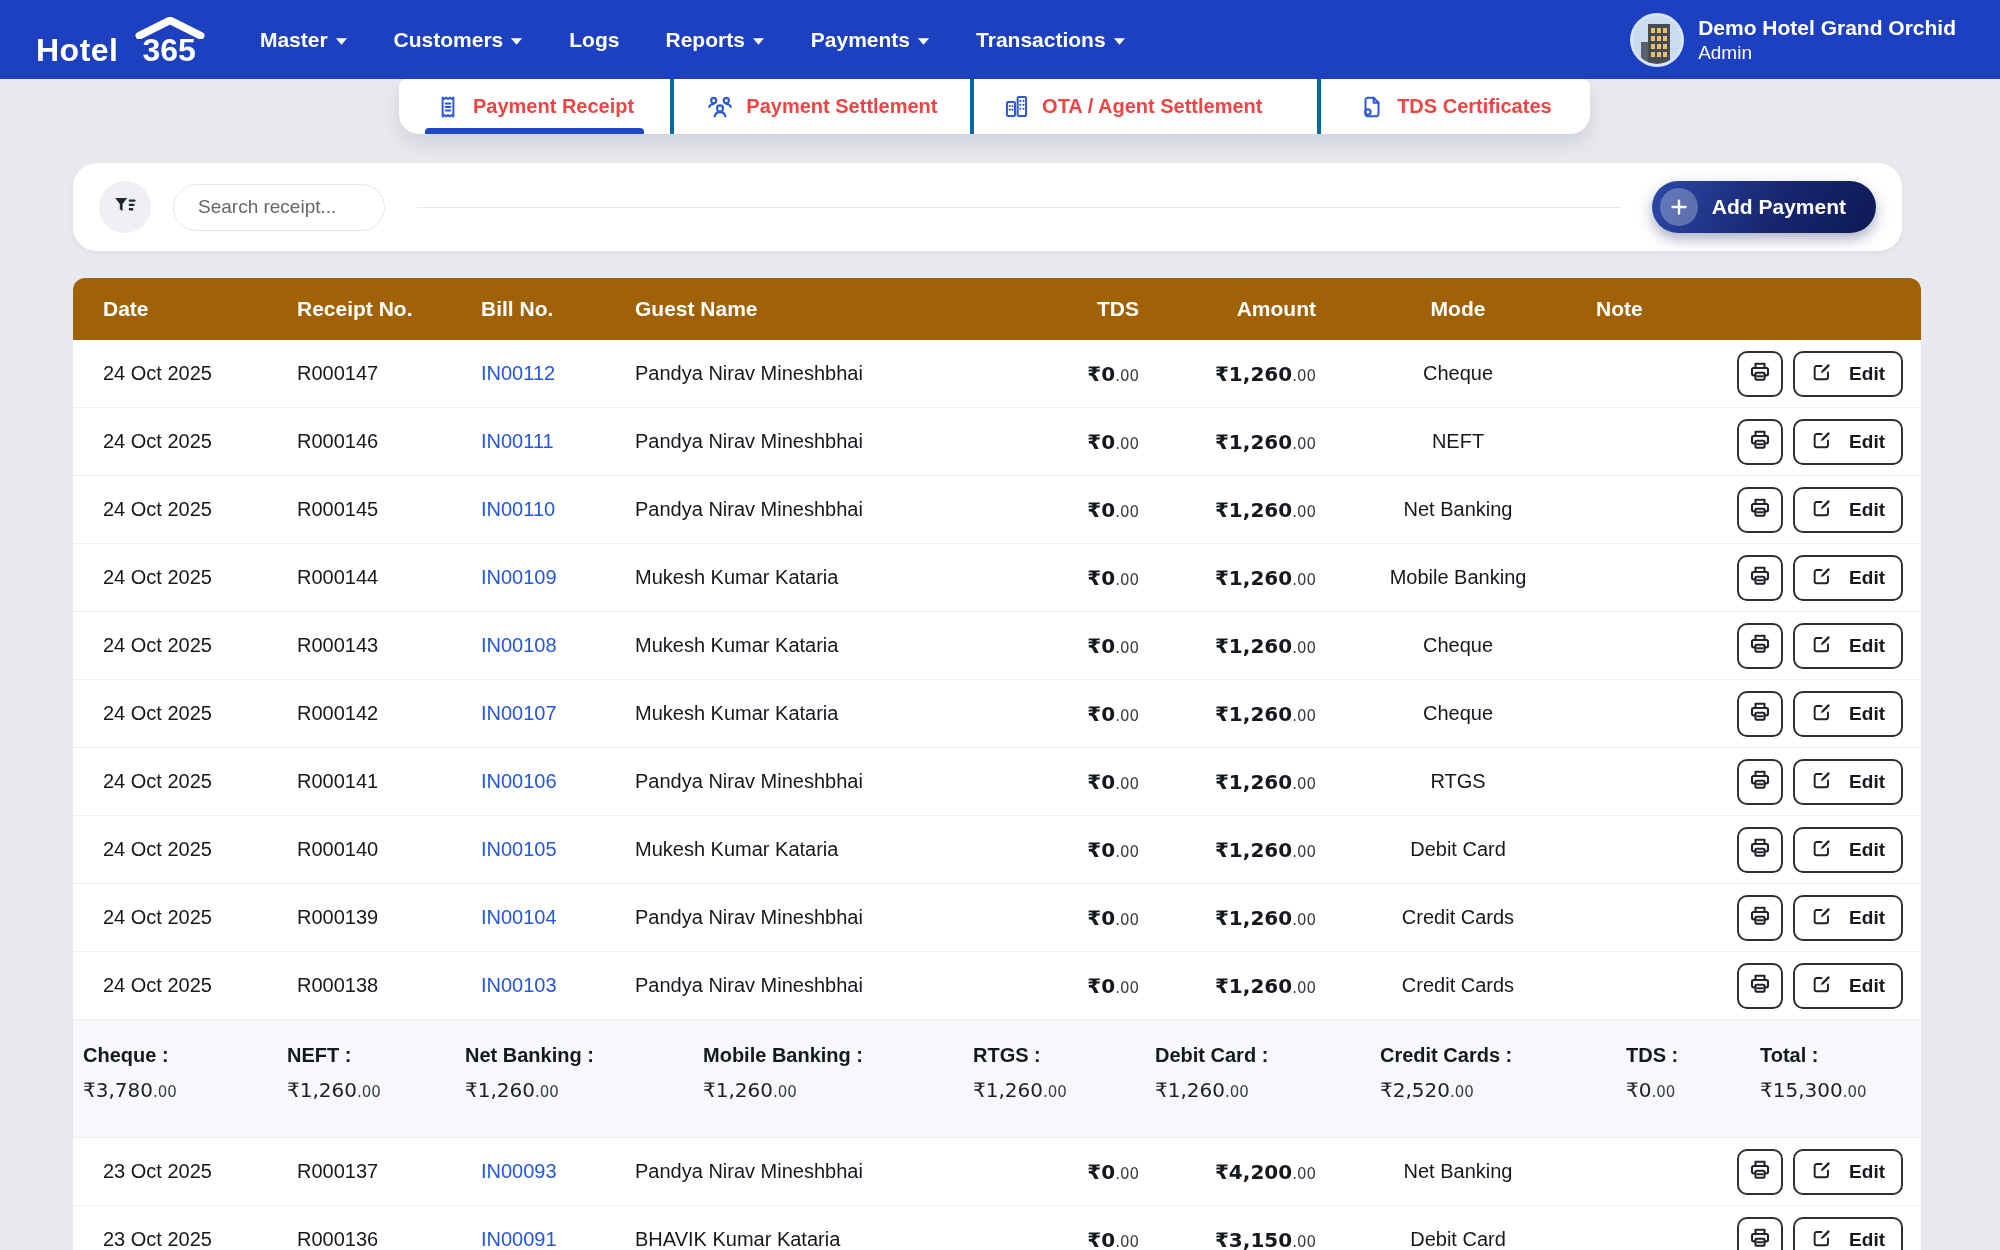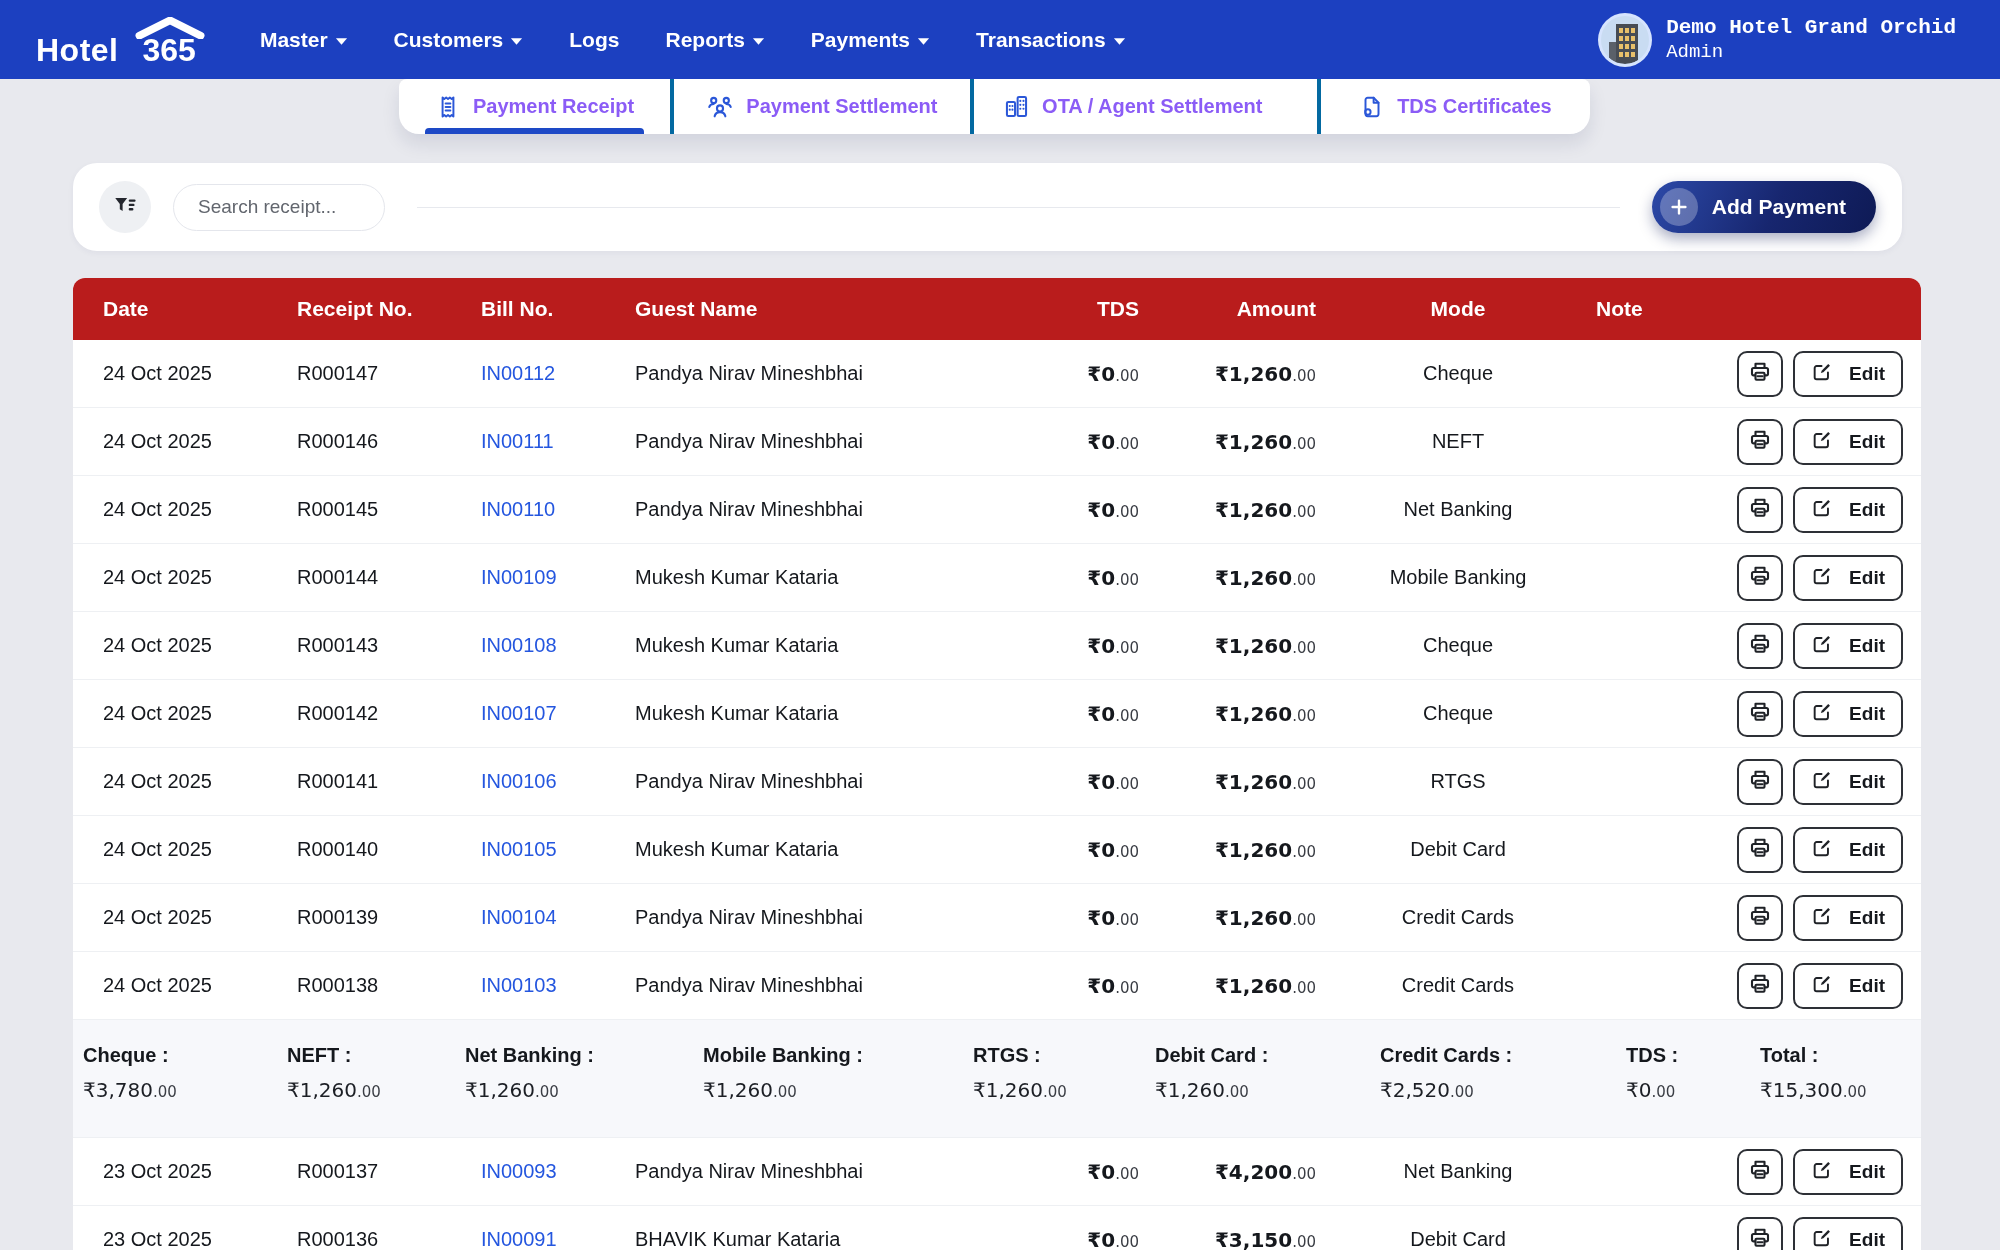--- a/index.html
+++ b/index.html
@@ -10,52 +10,52 @@
   .navbar { height:79px; background:#1c40c0; display:flex; align-items:center; padding:0 44px 0 36px; color:#fff; position:relative; z-index:5; }
   .brand { display:flex; align-items:flex-end; gap:22px; cursor:pointer; }
   .brand-hotel { font-size:32px; font-weight:800; letter-spacing:.5px; line-height:1; padding-bottom:2px; }
   .brand-365 { position:relative; font-size:32px; font-weight:800; line-height:1; padding:22px 2px 2px; }
   .brand-roof { position:absolute; top:0; left:-6px; }
   .nav-items { display:flex; gap:46px; margin-left:62px; }
   .nav-item { display:flex; align-items:center; gap:7px; font-size:21px; font-weight:700; cursor:pointer; }
   .nav-item .caret { display:flex; margin-top:3px; color:#fff; }
   .user-chip { margin-left:auto; display:flex; align-items:center; gap:14px; cursor:pointer; }
   .avatar { width:54px; height:54px; border-radius:50%; border:3px solid rgba(215,228,255,.85); overflow:hidden; background:#cfe0f5; flex:0 0 auto; }
-  .user-texts { line-height:1.25;font-family:Liberation Mono, monospace; }
+  .user-texts { line-height:1.25; }
   .user-name { font-size:21px; font-weight:800; }
   .user-role { font-size:19px; font-weight:400; }
 
   
   .tabbar { position:absolute; left:399px; top:79px; width:1191px; height:55px; background:#fff;
             border-radius:8px 8px 20px 20px; box-shadow:0 10px 18px rgba(20,30,80,.10); display:flex; z-index:4; }
   .tab { position:relative; display:flex; align-items:center; justify-content:center; gap:12px; cursor:pointer; }
   .tab:nth-child(1){ width:277px; } .tab:nth-child(2){ width:306px; } .tab:nth-child(3){ width:329px; } .tab:nth-child(4){ width:279px;margin-left:25px; }
   .tab + .tab { border-left:4px solid #0369a1; }
   .tab .t-icon { color:#2b57d8; display:flex; }
-  .tab .t-label { font-size:20px; font-weight:700; color:#8b5cf6; white-space:nowrap; }
+  .tab .t-label { font-size:20px; font-weight:700; color:#ef4444; white-space:nowrap; }
   .tab .underline { display:none; }
   .tab.active .underline { display:block; position:absolute; left:26px; right:26px; bottom:0; height:6px; background:#1d49c6; border-radius:4px 4px 0 0; }
 
   
   .toolbar { position:absolute; left:73px; top:163px; width:1829px; height:88px; background:#fff; border-radius:24px;
              box-shadow:0 2px 6px rgba(30,40,90,.05); display:flex; align-items:center; padding:0 26px; gap:22px; z-index:3; }
   .filter-btn { width:52px; height:52px; border-radius:50%; background:#eef0f3; border:none; display:flex; align-items:center; justify-content:center; cursor:pointer; color:#24272e; }
   .search-input { width:212px; height:47px; border:1.5px solid #e4e6ec; border-radius:24px; padding:0 24px; font-size:19px; color:#333;
                   font-family:"Liberation Sans", sans-serif; outline:none; background:#fff; }
   .search-input::placeholder { color:#62666e; }
   .toolbar-divider { flex:1; border-top:1.5px solid #e7e9ee; height:0; margin:0 10px; }
   .add-btn { height:52px; border:none; border-radius:26px; padding:0 30px 0 8px; display:flex; align-items:center; gap:14px; cursor:pointer;
              background:linear-gradient(115deg,#2c49a8 0%,#17266f 55%,#0e1a55 100%); color:#fff; box-shadow:0 6px 14px rgba(13,27,86,.35); }
   .add-btn .plus-circle { width:38px; height:38px; border-radius:50%; background:rgba(255,255,255,.27); display:flex; align-items:center; justify-content:center; }
   .add-btn .add-label { font-size:21px; font-weight:700; }
 
   
   :root { --cols: 224px 184px 154px 388px 120px 177px 276px 137px 1fr; }
   .table-card { position:absolute; left:73px; top:278px; width:1848px; background:#fff; border-radius:12px 12px 0 0; z-index:2; }
-  .thead { display:grid; grid-template-columns:var(--cols); height:62px; align-items:center; background:#b91c1c;
+  .thead { display:grid; grid-template-columns:var(--cols); height:62px; align-items:center; background:#a16207;
            border-radius:12px 12px 0 0; color:#fff; font-weight:700; font-size:21px; }
   .tr { display:grid; grid-template-columns:var(--cols); height:68px; align-items:center; border-bottom:1px solid #eef0f3;
         background:#fff; font-size:20px; color:#15181d; }
   .c0 { padding-left:30px; }
   .c4, .c5 { text-align:right; padding-right:4px; }
   .c6 { text-align:center; }
   .c8 { display:flex; justify-content:flex-end; align-items:center; gap:10px; padding-right:18px; }
   .bill-link { color:#2456df; cursor:pointer; font-weight:500; }
   .money { font-family:"DejaVu Sans","Liberation Sans",sans-serif; }
   .m-main { font-weight:700; }

